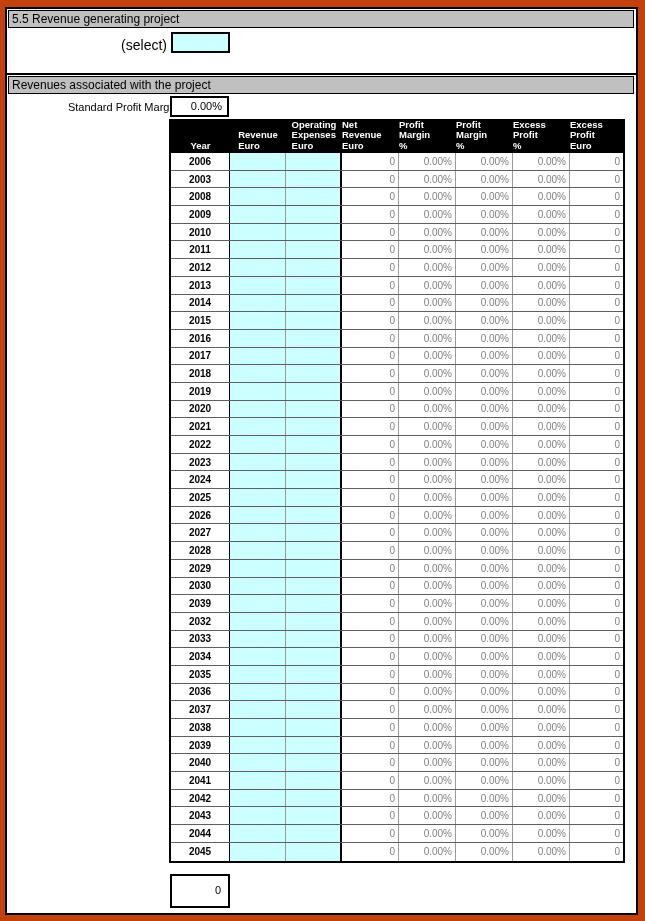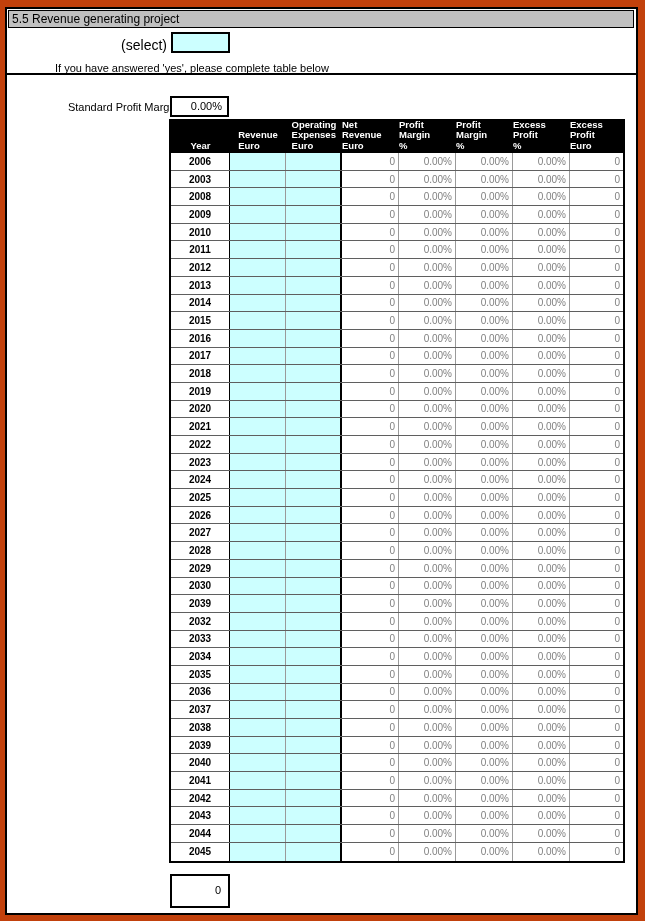--- a/index.html
+++ b/index.html
@@ -84,24 +84,24 @@
 <body>
 
 <div class="page">
   <div class="frame"></div>
 
   <div class="section-bar bar1">5.5 Revenue generating project</div>
 
   <div class="select-label">(select)</div>
   <div class="select-box"></div>
 
-  <div class="note">If you have answered 'yes', please complete table below</div>
 
   <div class="divider"></div>
 
+  <div class="section-bar bar2">Revenues associated with the project</div>
 
   <div class="spm-label">Standard Profit Margin</div>
   <div class="spm-box">0.00%</div>
 
   <div class="rev-table">
     <div class="t-head">
         <div class="th c0">Year</div>
         <div class="th c1">Revenue
 Euro</div>
         <div class="th c2">Operating

